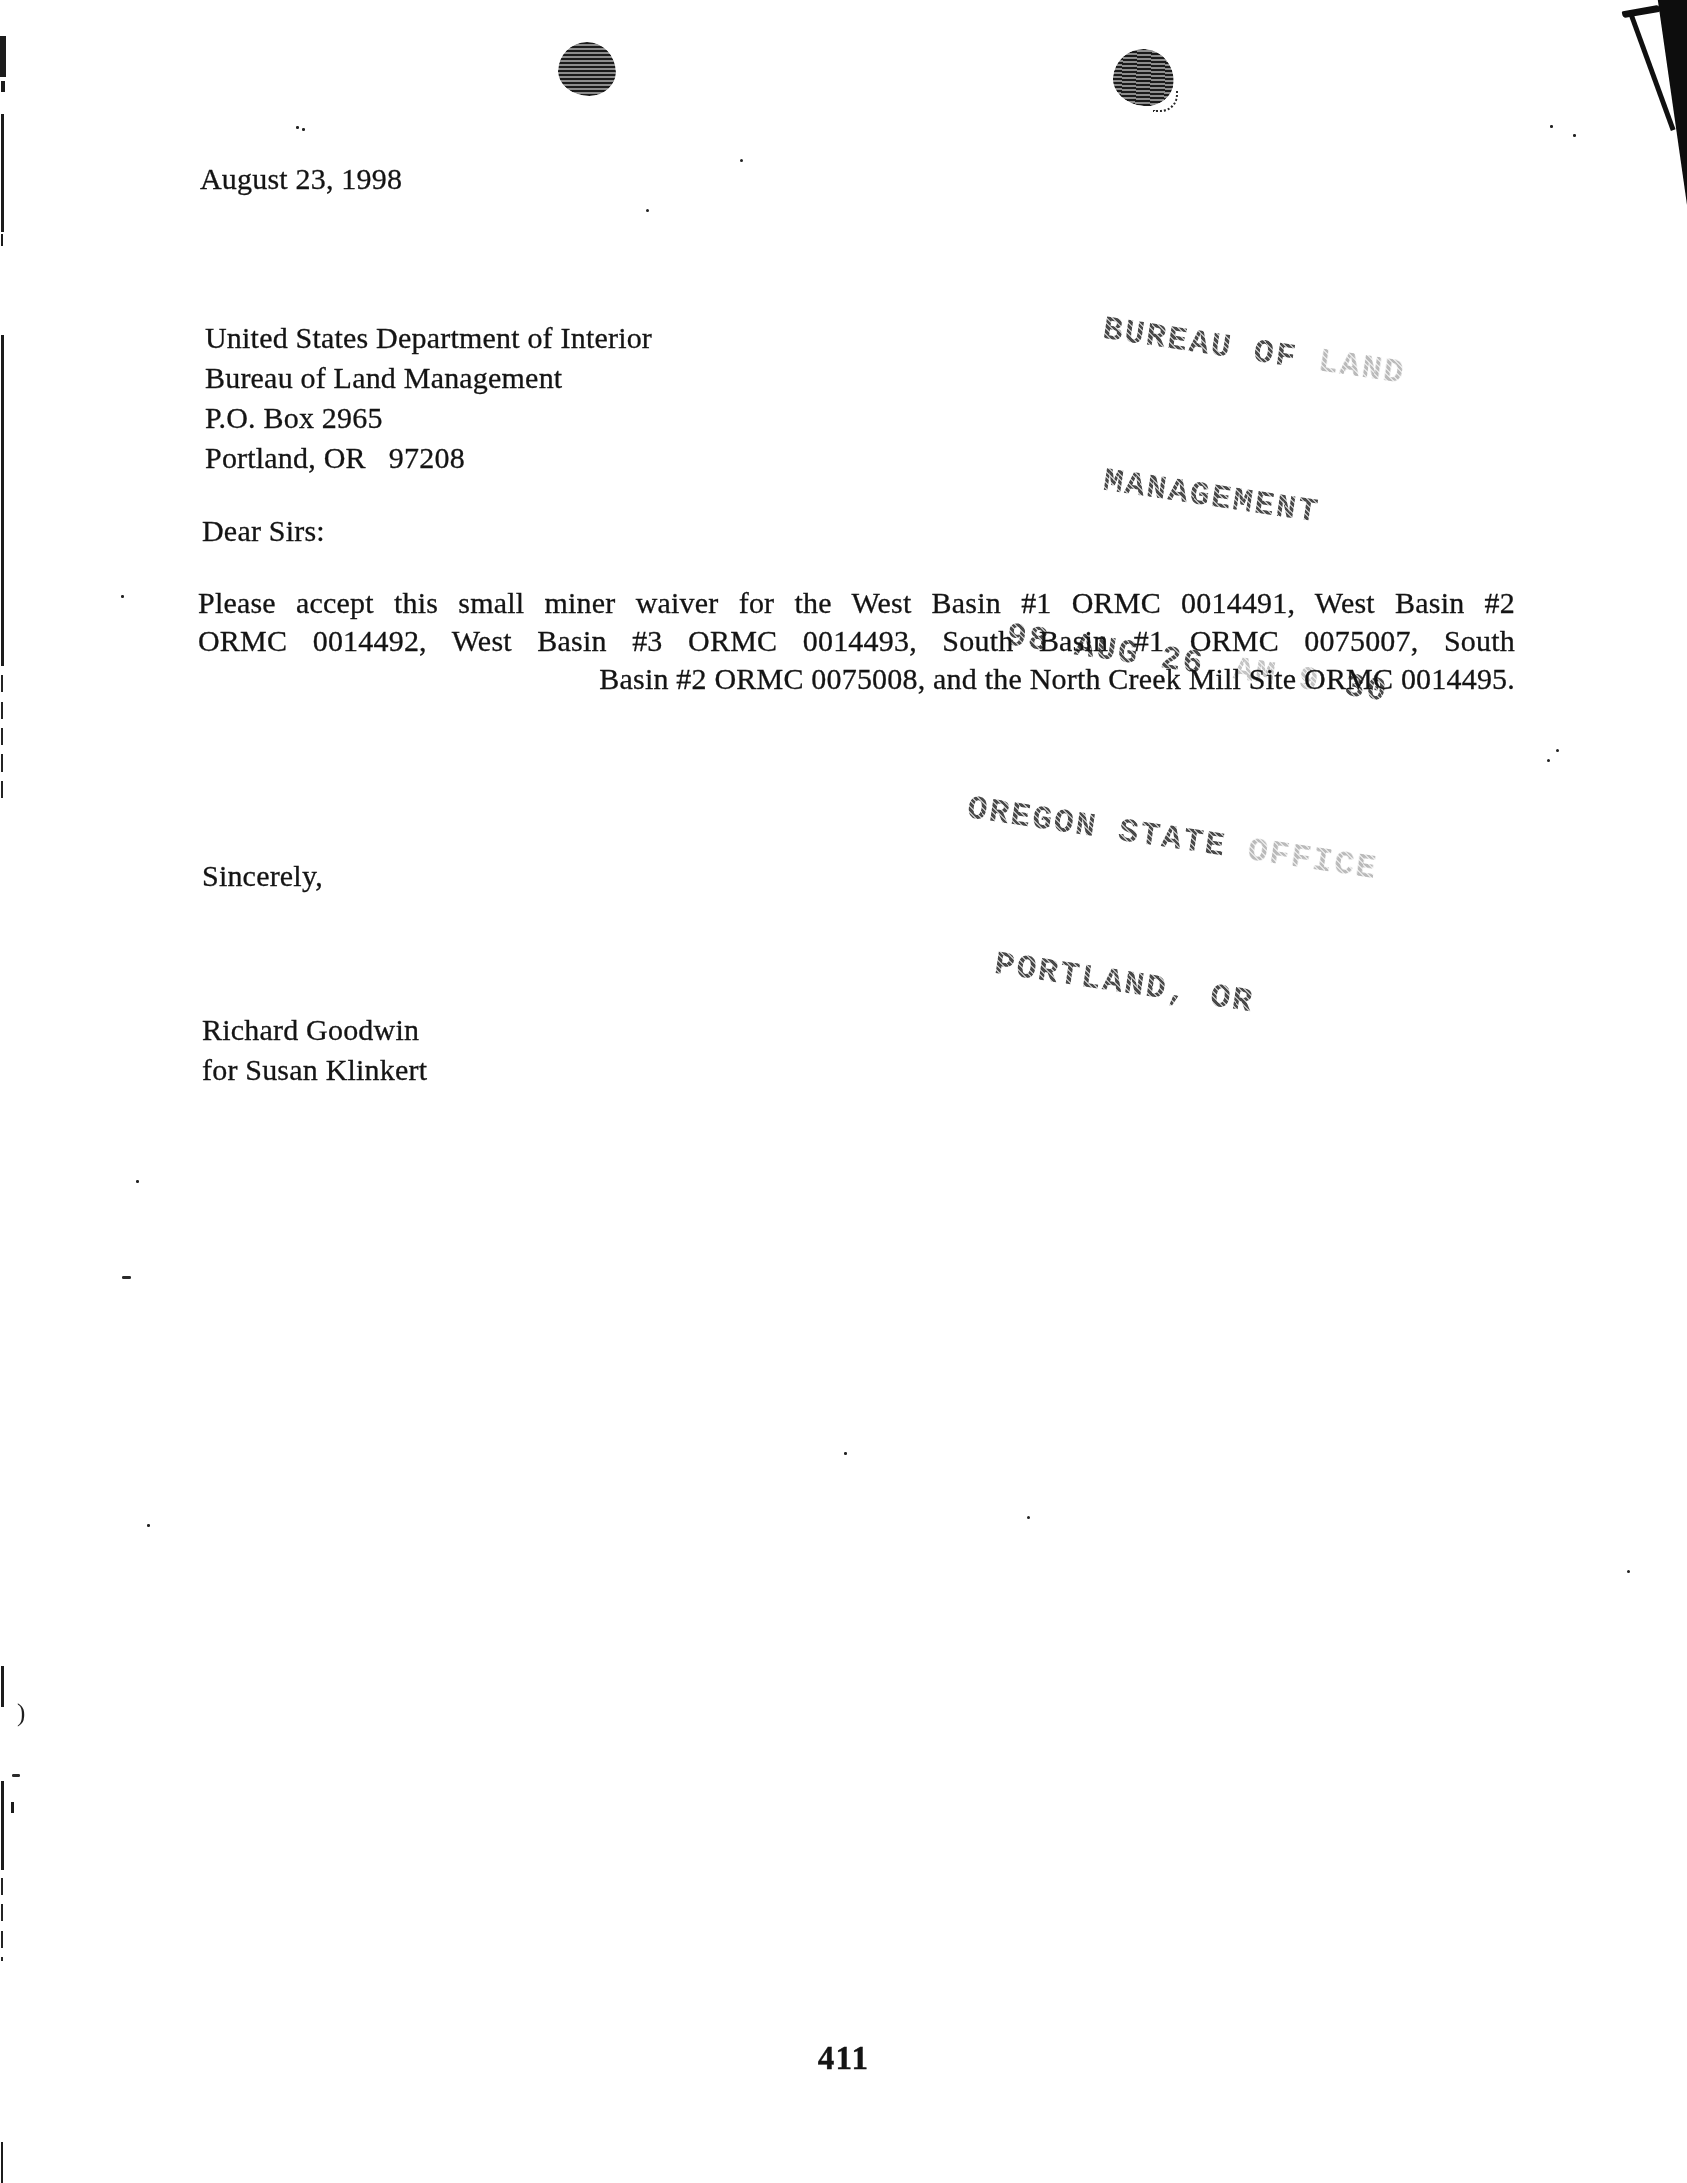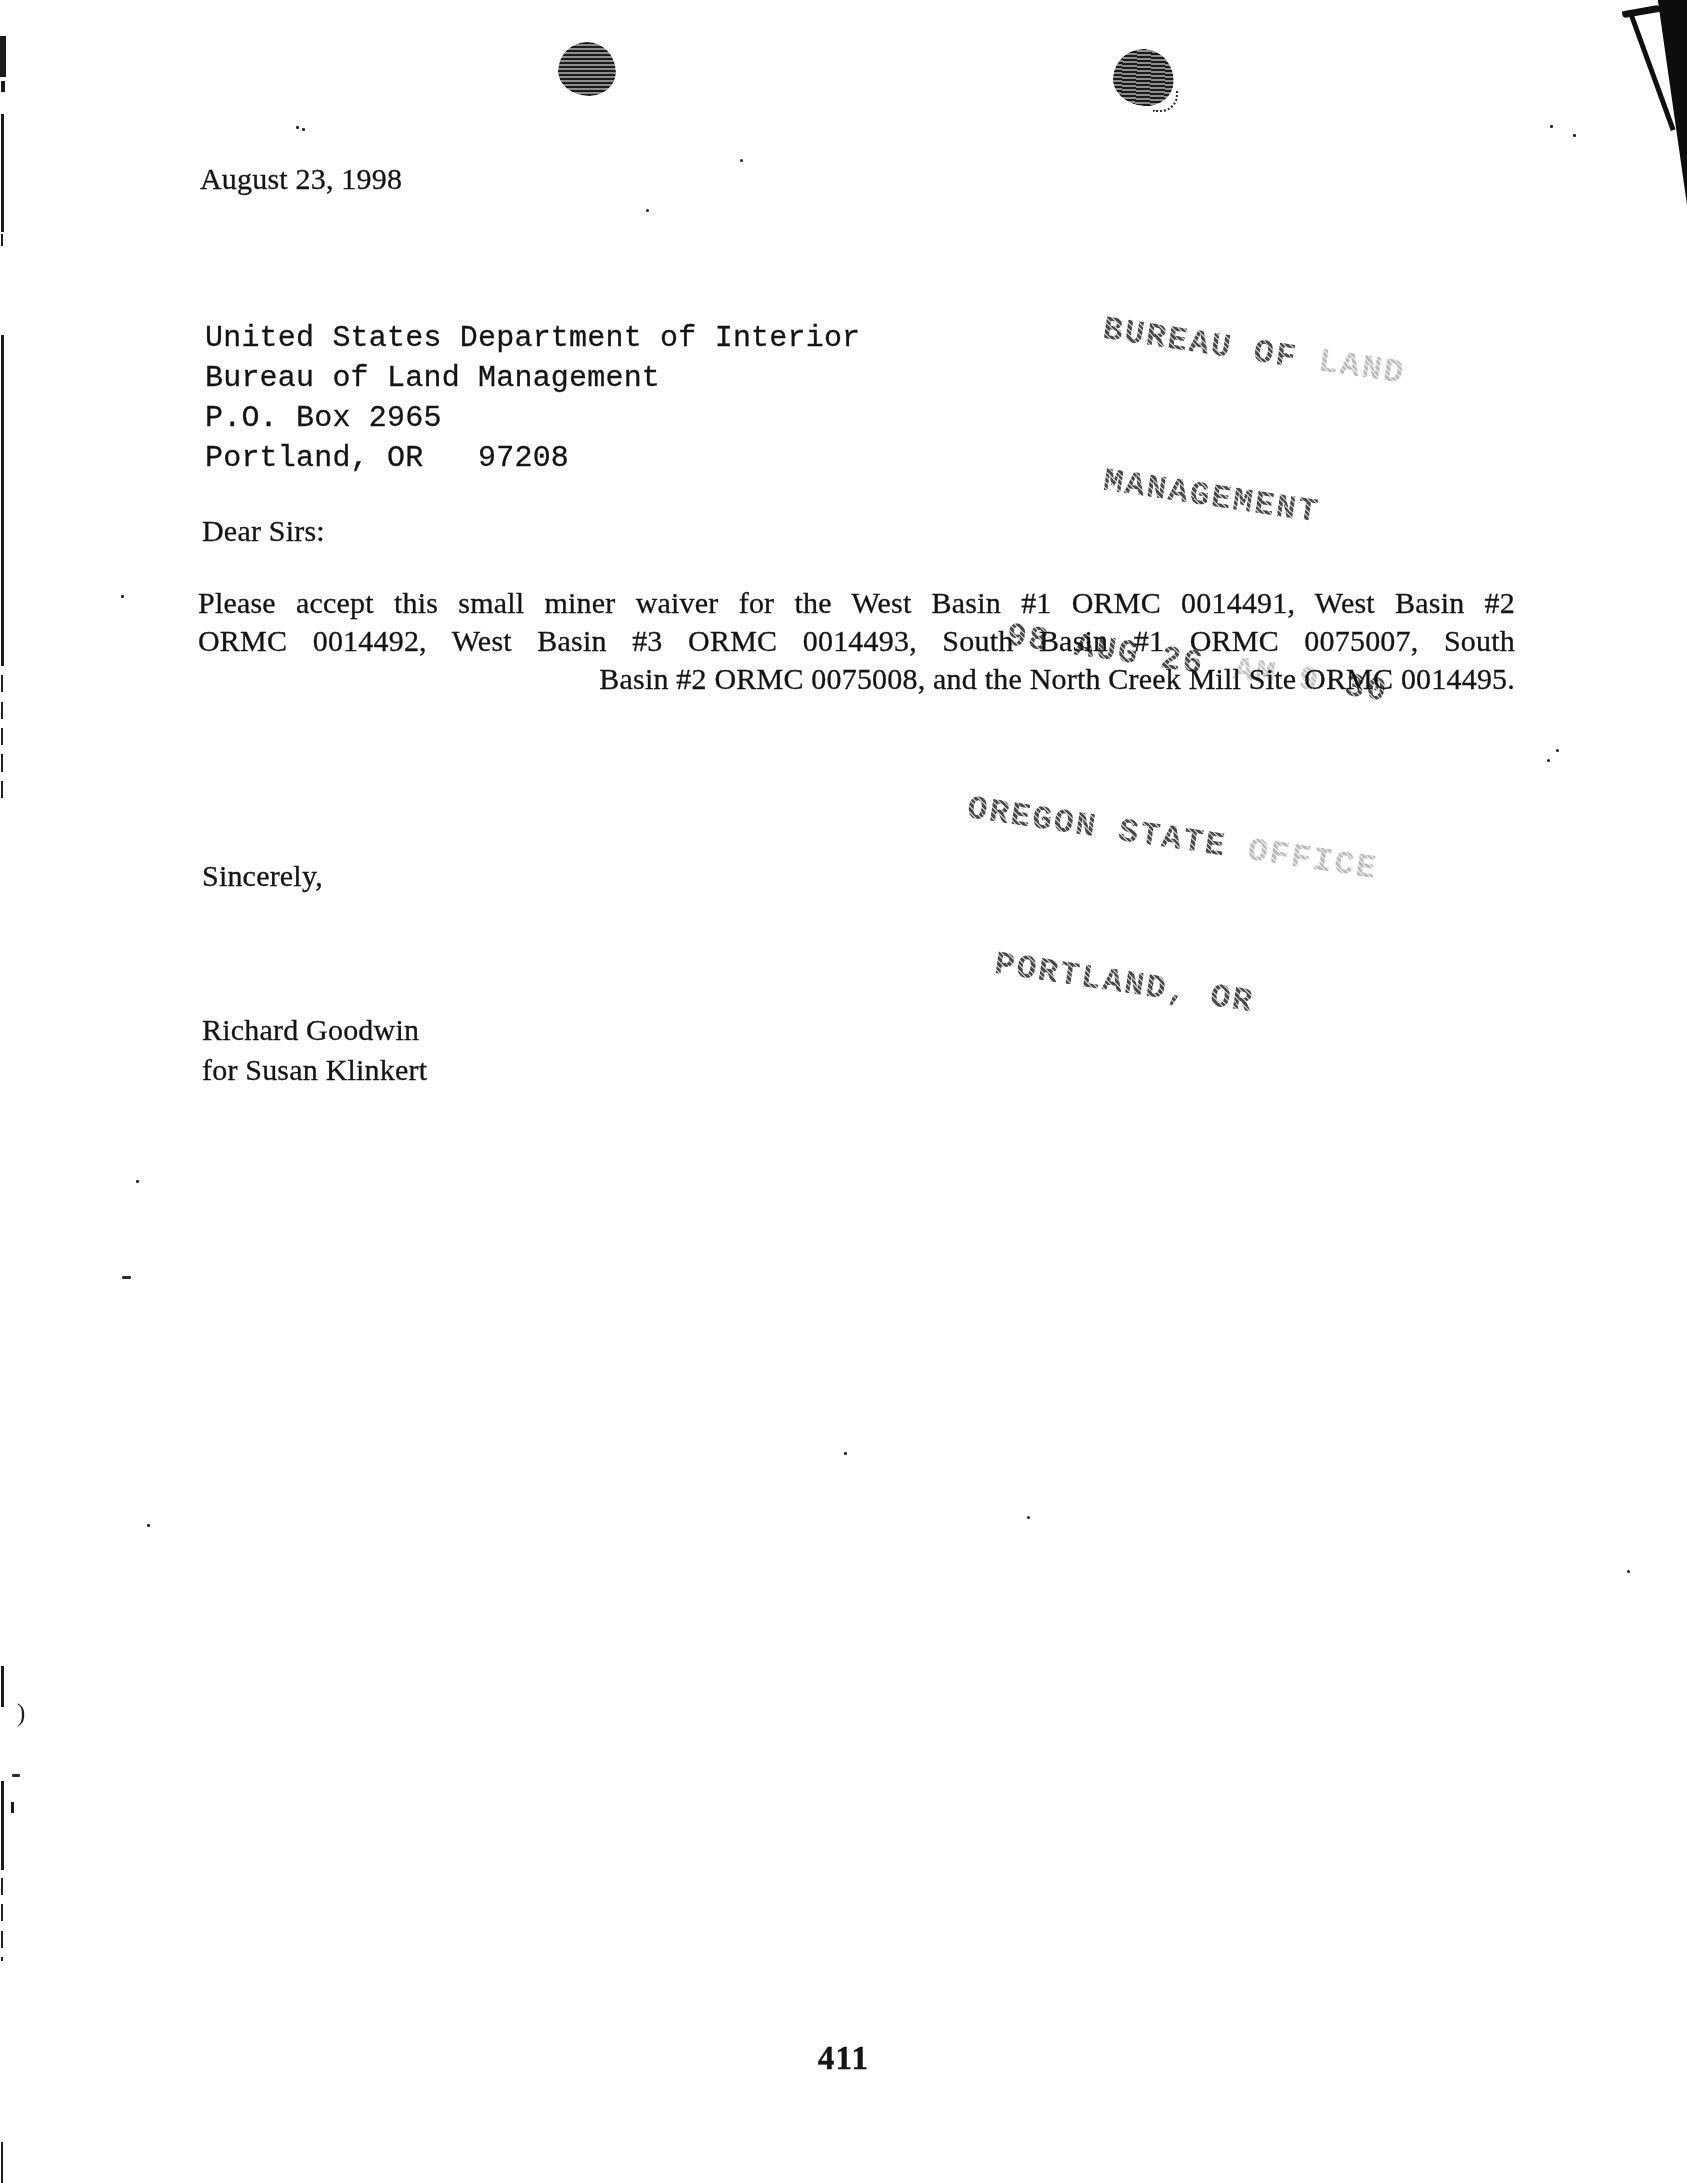--- a/index.html
+++ b/index.html
@@ -13,21 +13,21 @@
   }
   
   .txt{
     position:absolute;
     font-size:30px;
     line-height:38px;
     white-space:nowrap;
     -webkit-text-stroke:0.3px #161616;
     letter-spacing:0.2px;
   }
-  .addr-line{white-space:pre;line-height:40px;font-family:Liberation Mono, monospace;}
+  .addr-line{white-space:pre;line-height:40px;}
   .body-block{width:1317px;}
   .jline{white-space:nowrap;text-align:justify;text-align-last:justify;}
   .jline-last{white-space:nowrap;text-align:right;}
   .sig-line{line-height:40px;}
   .pagenum{
     position:absolute;top:2040px;left:0;width:1687px;
     text-align:center;font-weight:bold;font-size:33px;letter-spacing:1.3px;
     -webkit-text-stroke:0.4px #101010;
   }
   

